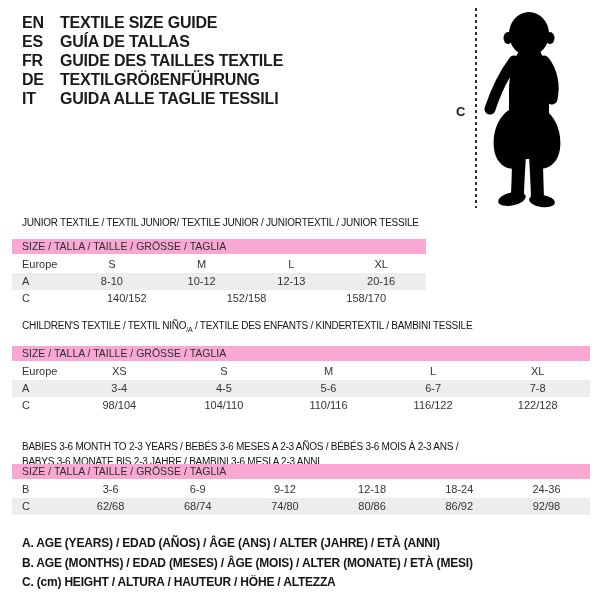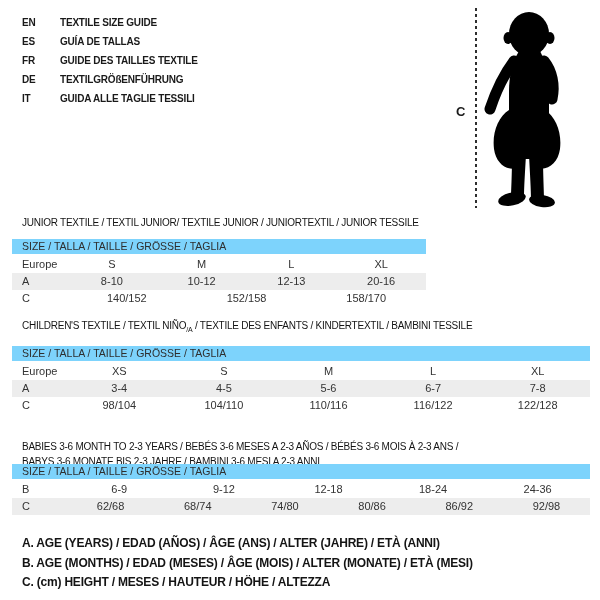--- a/index.html
+++ b/index.html
@@ -5,21 +5,21 @@
   html,body { margin:0; padding:0; }
   body {
     width:600px; height:600px; position:relative; overflow:hidden;
     background:#ffffff; font-family:"Liberation Sans", sans-serif;
     color:#1a1a1a;
   }
   .abs { position:absolute; }
 
   
   .lang-list { left:22px; top:13px; }
-  .lang-row { height:19px; line-height:19px; font-weight:bold; font-size:10px; letter-spacing:-0.2px; white-space:nowrap; }
+  .lang-row { height:19px; line-height:19px; font-weight:bold; font-size:16px; letter-spacing:-0.2px; white-space:nowrap; }
   .lang-code { display:inline-block; width:38px; }
 
   
   .meas-line {
     left:475px; top:8px; width:2px; height:200px;
     background-image:repeating-linear-gradient(to bottom,#2e2e2e 0px,#2e2e2e 3px,transparent 3px,transparent 6px);
   }
   .meas-label { left:456px; top:104px; font-size:13px; font-weight:bold; }
   .baby-svg { left:482px; top:10px; }
 
@@ -29,21 +29,21 @@
   #t2-title { left:22px; top:320px; }
   #t3-title { left:22px; top:439px; line-height:15px; }
   .subscr { font-size:7px; vertical-align:sub; }
 
   
   .size-table { font-size:11px; color:#333333; }
   #table-junior   { left:12px; top:239px; width:414px; }
   #table-children { left:12px; top:346px; width:578px; }
   #table-babies   { left:12px; top:464px; width:578px; }
   .t-header {
-    height:15px; line-height:15px; background:#7dd3fc; color:#2e2e2e;
+    height:15px; line-height:15px; background:#f9a8d4; color:#2e2e2e;
     padding-left:10px; margin-bottom:2px; font-size:10.5px; white-space:nowrap; overflow:hidden;
   }
   .t-row { display:flex; height:17px; line-height:17px; }
   .t-row.shaded { background:#ededed; }
   .t-label { width:55px; padding-left:10px; box-sizing:border-box; }
   .t-cell { flex:1; text-align:center; }
 
   
   .footnotes { left:22px; top:534px; }
   .footnote { height:19.5px; line-height:19.5px; font-weight:bold; font-size:12px; color:#141414; letter-spacing:-0.2px; white-space:nowrap; }
@@ -140,34 +140,35 @@
 </div>
 
 <div class="abs tbl-title" id="t3-title">
   <div>BABIES 3-6 MONTH TO 2-3 YEARS / BEBÉS 3-6 MESES A 2-3 AÑOS / BÉBÉS 3-6 MOIS À 2-3 ANS /</div>
   <div>BABYS 3-6 MONATE BIS 2-3 JAHRE / BAMBINI 3-6 MESI A 2-3 ANNI</div>
 </div>
 <div class="abs size-table" id="table-babies">
   <div class="t-header">SIZE / TALLA / TAILLE / GRÖSSE / TAGLIA</div>
   <div class="t-row">
     <div class="t-label">B</div>
+    <div class="t-cell">3-6</div>
     <div class="t-cell">6-9</div>
     <div class="t-cell">9-12</div>
     <div class="t-cell">12-18</div>
     <div class="t-cell">18-24</div>
     <div class="t-cell">24-36</div>
   </div>
   <div class="t-row shaded">
     <div class="t-label">C</div>
     <div class="t-cell">62/68</div>
     <div class="t-cell">68/74</div>
     <div class="t-cell">74/80</div>
     <div class="t-cell">80/86</div>
     <div class="t-cell">86/92</div>
     <div class="t-cell">92/98</div>
   </div>
 </div>
 
 <div class="abs footnotes">
   <div class="footnote">A. AGE (YEARS) / EDAD (AÑOS) / ÂGE (ANS) / ALTER (JAHRE) / ETÀ (ANNI)</div>
   <div class="footnote">B. AGE (MONTHS) / EDAD (MESES) / ÂGE (MOIS) / ALTER (MONATE) / ETÀ (MESI)</div>
-  <div class="footnote">C. (cm) HEIGHT / MESES / HAUTEUR / HÖHE / ALTEZZA</div>
+  <div class="footnote">C. (cm) HEIGHT / ALTURA / HAUTEUR / HÖHE / ALTEZZA</div>
 </div>
 
 </body></html>

